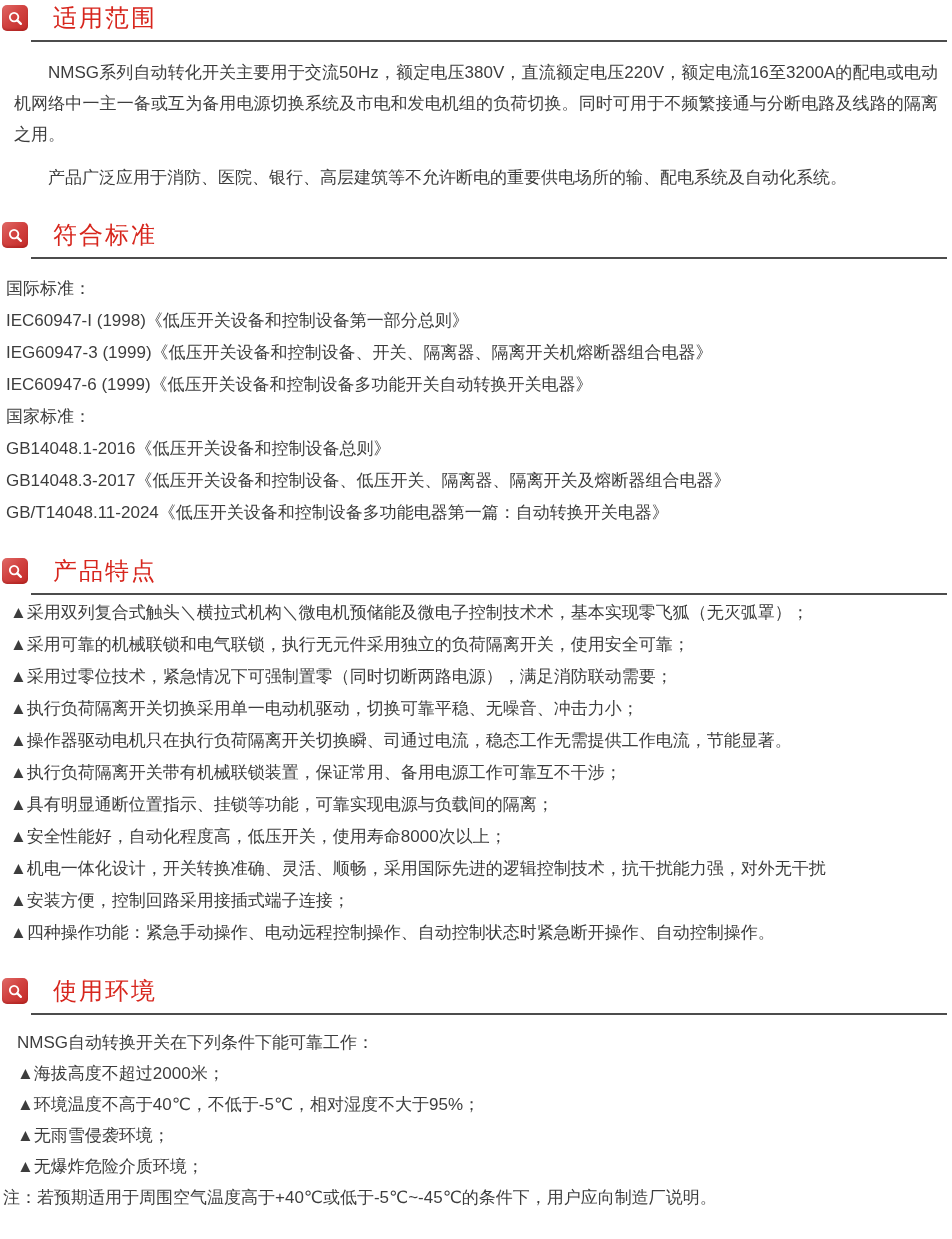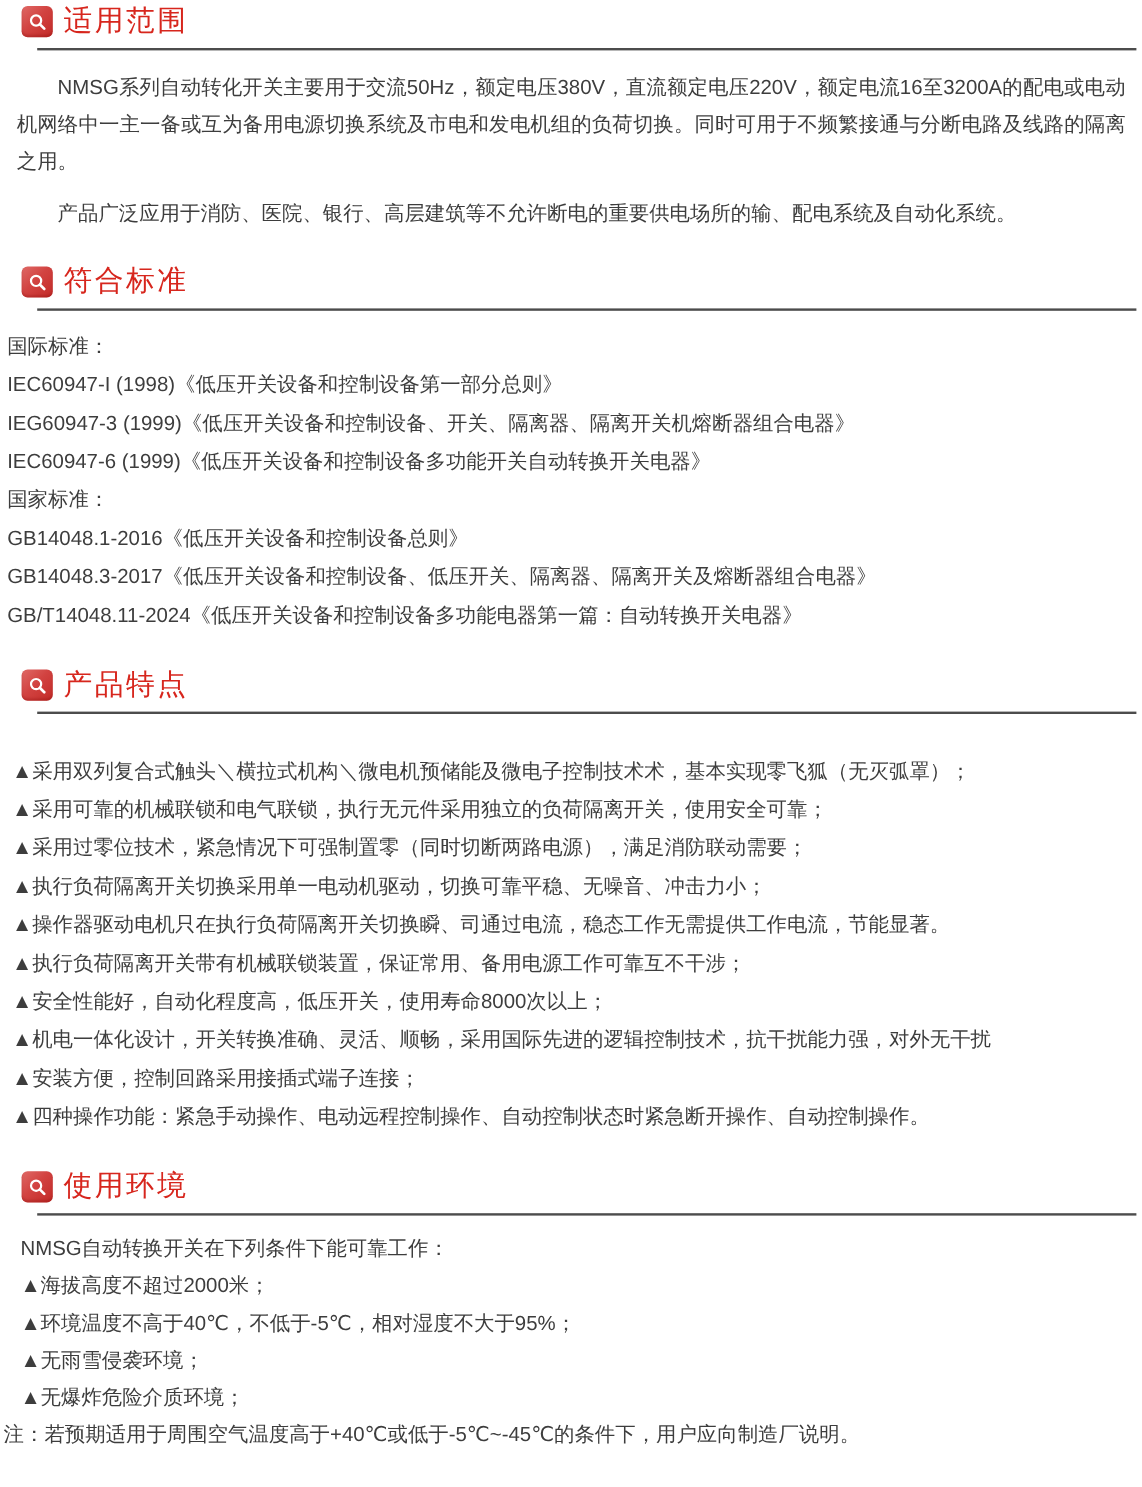--- a/index.html
+++ b/index.html
@@ -17,22 +17,22 @@
   }
   .page {
     width: 952px;
     padding-top: 3px;
     box-sizing: border-box;
   }
   .sec { margin-bottom: 27px; }
   .sec-header {
     display: flex;
     align-items: center;
-    gap: 9px;
-    padding-left: 18px;
+    gap: 25px;
+    padding-left: 2px;
     height: 30px;
   }
   .sec-icon {
     width: 26px;
     height: 26px;
     border-radius: 5px;
     background: linear-gradient(135deg, #e06a67 0%, #d24341 45%, #c32b28 100%);
     display: flex;
     align-items: center;
     justify-content: center;
@@ -62,21 +62,21 @@
     line-height: 31px;
     text-align: justify;
   }
   .para + .para { margin-top: 2px; }
 
   
   .standards-body { margin-top: 14px; padding-left: 6px; }
   .std-line { line-height: 32px; white-space: nowrap; }
 
   
-  .features-body { margin-top: 32px; padding-left: 10px; }
+  .features-body { margin-top: 2px; padding-left: 10px; }
   .feat-line { line-height: 32px; white-space: nowrap; }
 
   
   .env-body { margin-top: 12px; padding-left: 17px; }
   .env-line { line-height: 31px; white-space: nowrap; }
   .env-note { margin-left: -14px; line-height: 31px; white-space: nowrap; }
 </style>
 </head>
 <body>
 
@@ -133,20 +133,21 @@
       <h2 class="sec-title">产品特点</h2>
     </div>
     <div class="sec-rule"></div>
     <div class="sec-body features-body">
       <div class="feat-line">▲采用双列复合式触头＼横拉式机构＼微电机预储能及微电子控制技术术，基本实现零飞狐（无灭弧罩）；</div>
       <div class="feat-line">▲采用可靠的机械联锁和电气联锁，执行无元件采用独立的负荷隔离开关，使用安全可靠；</div>
       <div class="feat-line">▲采用过零位技术，紧急情况下可强制置零（同时切断两路电源），满足消防联动需要；</div>
       <div class="feat-line">▲执行负荷隔离开关切换采用单一电动机驱动，切换可靠平稳、无噪音、冲击力小；</div>
       <div class="feat-line">▲操作器驱动电机只在执行负荷隔离开关切换瞬、司通过电流，稳态工作无需提供工作电流，节能显著。</div>
       <div class="feat-line">▲执行负荷隔离开关带有机械联锁装置，保证常用、备用电源工作可靠互不干涉；</div>
+      <div class="feat-line">▲具有明显通断位置指示、挂锁等功能，可靠实现电源与负载间的隔离；</div>
       <div class="feat-line">▲安全性能好，自动化程度高，低压开关，使用寿命8000次以上；</div>
       <div class="feat-line">▲机电一体化设计，开关转换准确、灵活、顺畅，采用国际先进的逻辑控制技术，抗干扰能力强，对外无干扰</div>
       <div class="feat-line">▲安装方便，控制回路采用接插式端子连接；</div>
       <div class="feat-line">▲四种操作功能：紧急手动操作、电动远程控制操作、自动控制状态时紧急断开操作、自动控制操作。</div>
     </div>
   </section>
 
   <section class="sec">
     <div class="sec-header">
       <span class="sec-icon">

